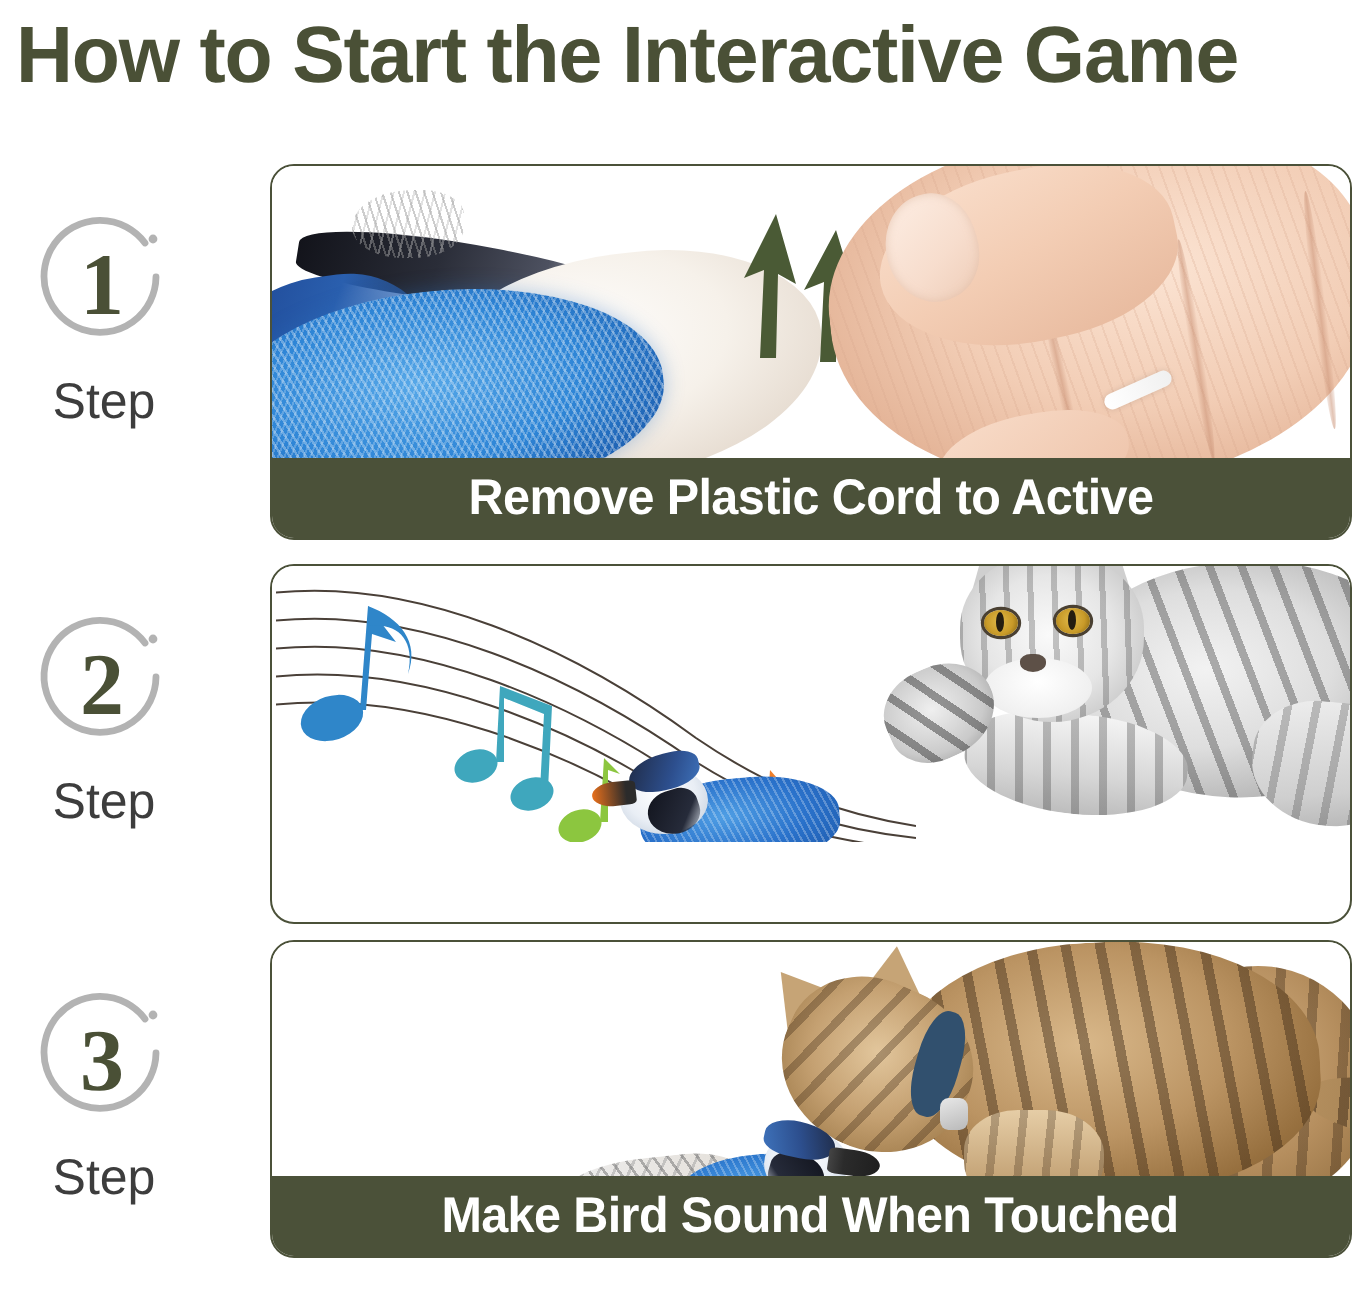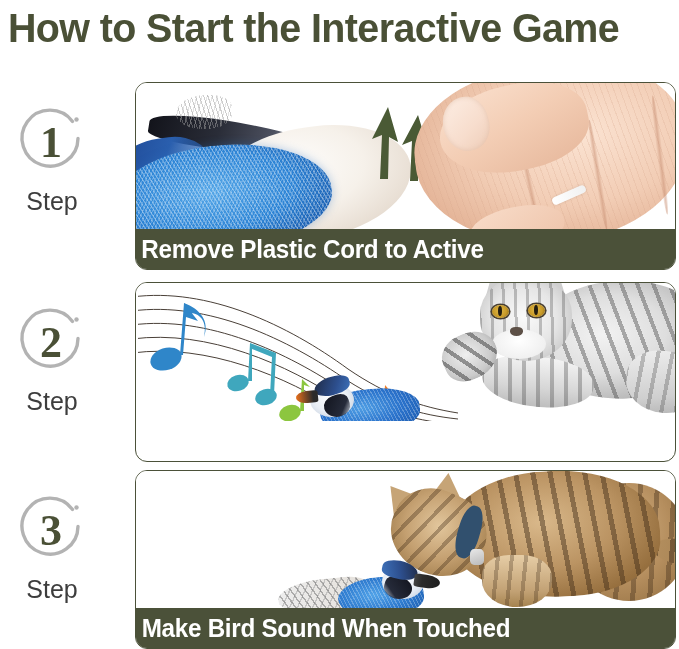--- a/index.html
+++ b/index.html
@@ -99,41 +99,42 @@
     top: 0;
     width: 541px;
     border: 1.5px solid #4b5139;
     border-radius: 12px;
     overflow: hidden;
     box-sizing: border-box;
     background: #ffffff;
   }
   .r1 .panel { height: 188px; }
   .r2 .panel { height: 180px; }
-  .r3 .panel { height: 179px; }
+  .r3 .panel { height: 159px; }
 
   .photo {
     position: absolute;
     left: 0;
     top: 0;
     right: 0;
     bottom: 40px;
     background: #ffffff;
     overflow: hidden;
   }
   .caption-bar {
     position: absolute;
     left: 0;
     right: 0;
     bottom: 0;
     height: 40px;
     background: #4b5139;
     color: #ffffff;
     display: flex;
     align-items: center;
+    justify-content: center;
     font-family: "Liberation Sans", sans-serif;
     font-weight: bold;
     font-size: 25px;
     letter-spacing: -0.3px;
     white-space: nowrap;
   }
   .caption-bar span { transform: scaleX(0.97); display: inline-block; }
 
   
   .p1-bird {

